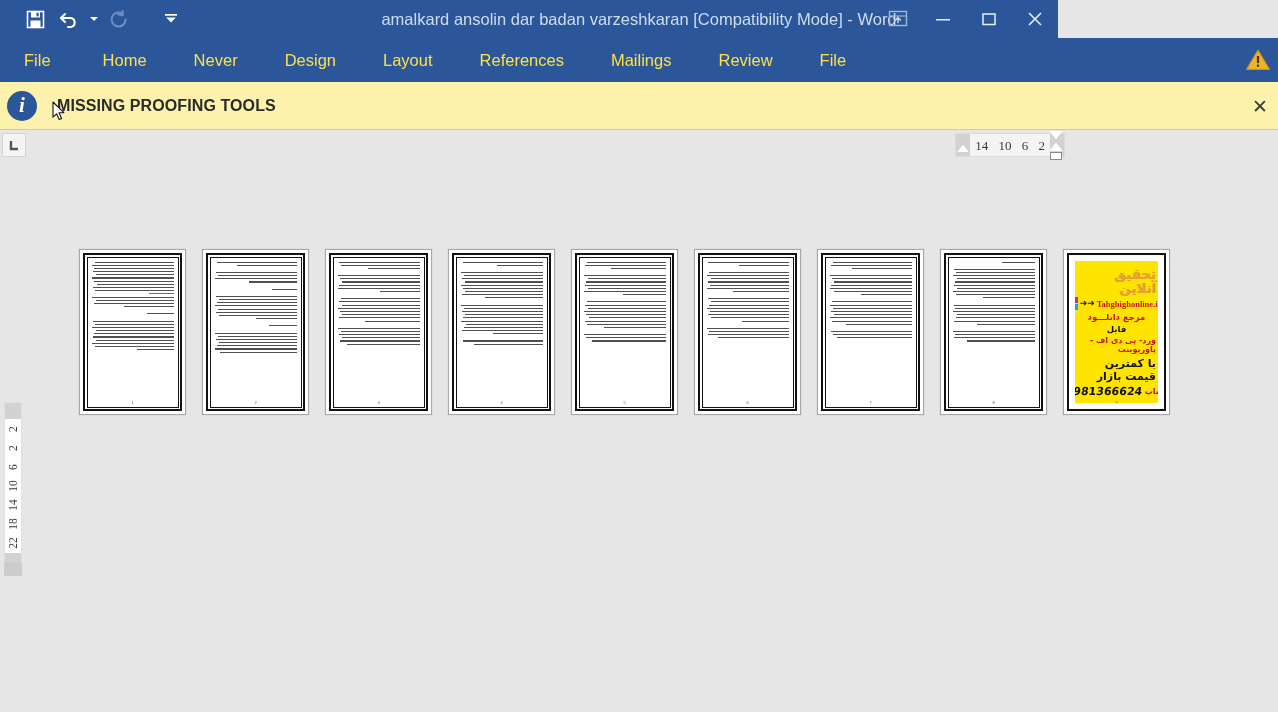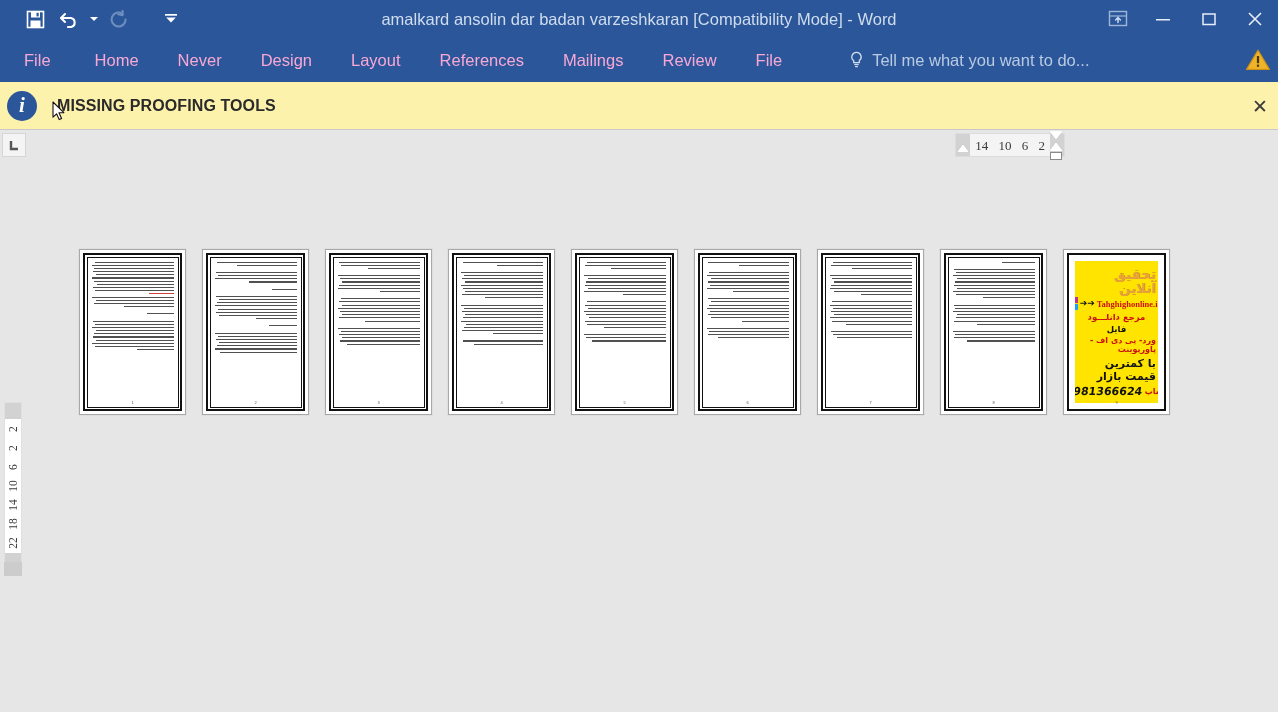--- a/index.html
+++ b/index.html
@@ -6,21 +6,21 @@
   html, body {
     width: 1278px; height: 712px;
     overflow: hidden;
     font-family: "Liberation Sans", sans-serif;
     background: #e6e6e6;
   }
 
   
   .titlebar {
     position: absolute; top: 0; left: 0;
-    width: 1278px; height: 38px;
+    width: 1058px; height: 38px;
     background: #2b579a;
     display: flex; align-items: center;
   }
   .qat { display: flex; align-items: center; gap: 0px; padding-left: 18px; }
   .qat-btn {
     width: 34px; height: 30px;
     display: flex; align-items: center; justify-content: center;
     color: #ffffff;
   }
   .qat-btn svg { display: block; }
@@ -60,22 +60,22 @@
   }
 
   
   .tabstrip {
     position: absolute; top: 38px; left: 0;
     width: 1278px; height: 44px;
     background: #2b579a;
     display: flex; align-items: center;
   }
   .tab {
-    font-size: 16.5px; color: #f9a8d4;
-    padding: 0 0; margin: 4px;
+    font-size: 16.5px; color: #fde047;
+    padding: 0 0; margin: 12px;
     height: 44px; line-height: 44px;
     white-space: nowrap;
   }
   .tab.file { margin-left: 24px; margin-right: 40px; }
   .tab.t { margin-right: 35px; }
   .tellme {
     display: flex; align-items: center; gap: 8px;
     margin-left: 32px; color: #b9cae2; font-size: 16.5px;
     height: 44px;
   }
@@ -377,30 +377,20 @@
   <div class="tab file">File</div>
   <div class="tab t">Home</div>
   <div class="tab t">Never</div>
   <div class="tab t">Design</div>
   <div class="tab t">Layout</div>
   <div class="tab t">References</div>
   <div class="tab t">Mailings</div>
   <div class="tab t">Review</div>
   <div class="tab t">File</div>
 
-  <div class="tellme">
-    <span class="bulb">
-      <svg width="15" height="18" viewBox="0 0 15 18" fill="none">
-        <path d="M7.5 1.3 a4.6 4.6 0 0 0 -2.8 8.3 v2 h5.6 v-2 A4.6 4.6 0 0 0 7.5 1.3 Z" stroke="#cfdcee" stroke-width="1.3" fill="none"></path>
-        <line x1="5.3" y1="13.5" x2="9.7" y2="13.5" stroke="#cfdcee" stroke-width="1.3"></line>
-        <line x1="6.1" y1="15.6" x2="8.9" y2="15.6" stroke="#cfdcee" stroke-width="1.3"></line>
-      </svg>
-    </span>
-    <span>Tell me what you want to do...</span>
-  </div>
 </div>
 
 <div class="ribbon-right">
   <div class="warn-icon">
     <svg width="26" height="24" viewBox="0 0 26 24">
       <path d="M13 2.2 L24.4 21.4 H1.6 Z" fill="#f0b429" stroke="#d19314" stroke-width="1.2" stroke-linejoin="round"></path>
       <rect x="11.9" y="8" width="2.2" height="7.2" fill="#4a3708"></rect>
       <rect x="11.9" y="16.6" width="2.2" height="2.2" fill="#4a3708"></rect>
     </svg>
   </div>

